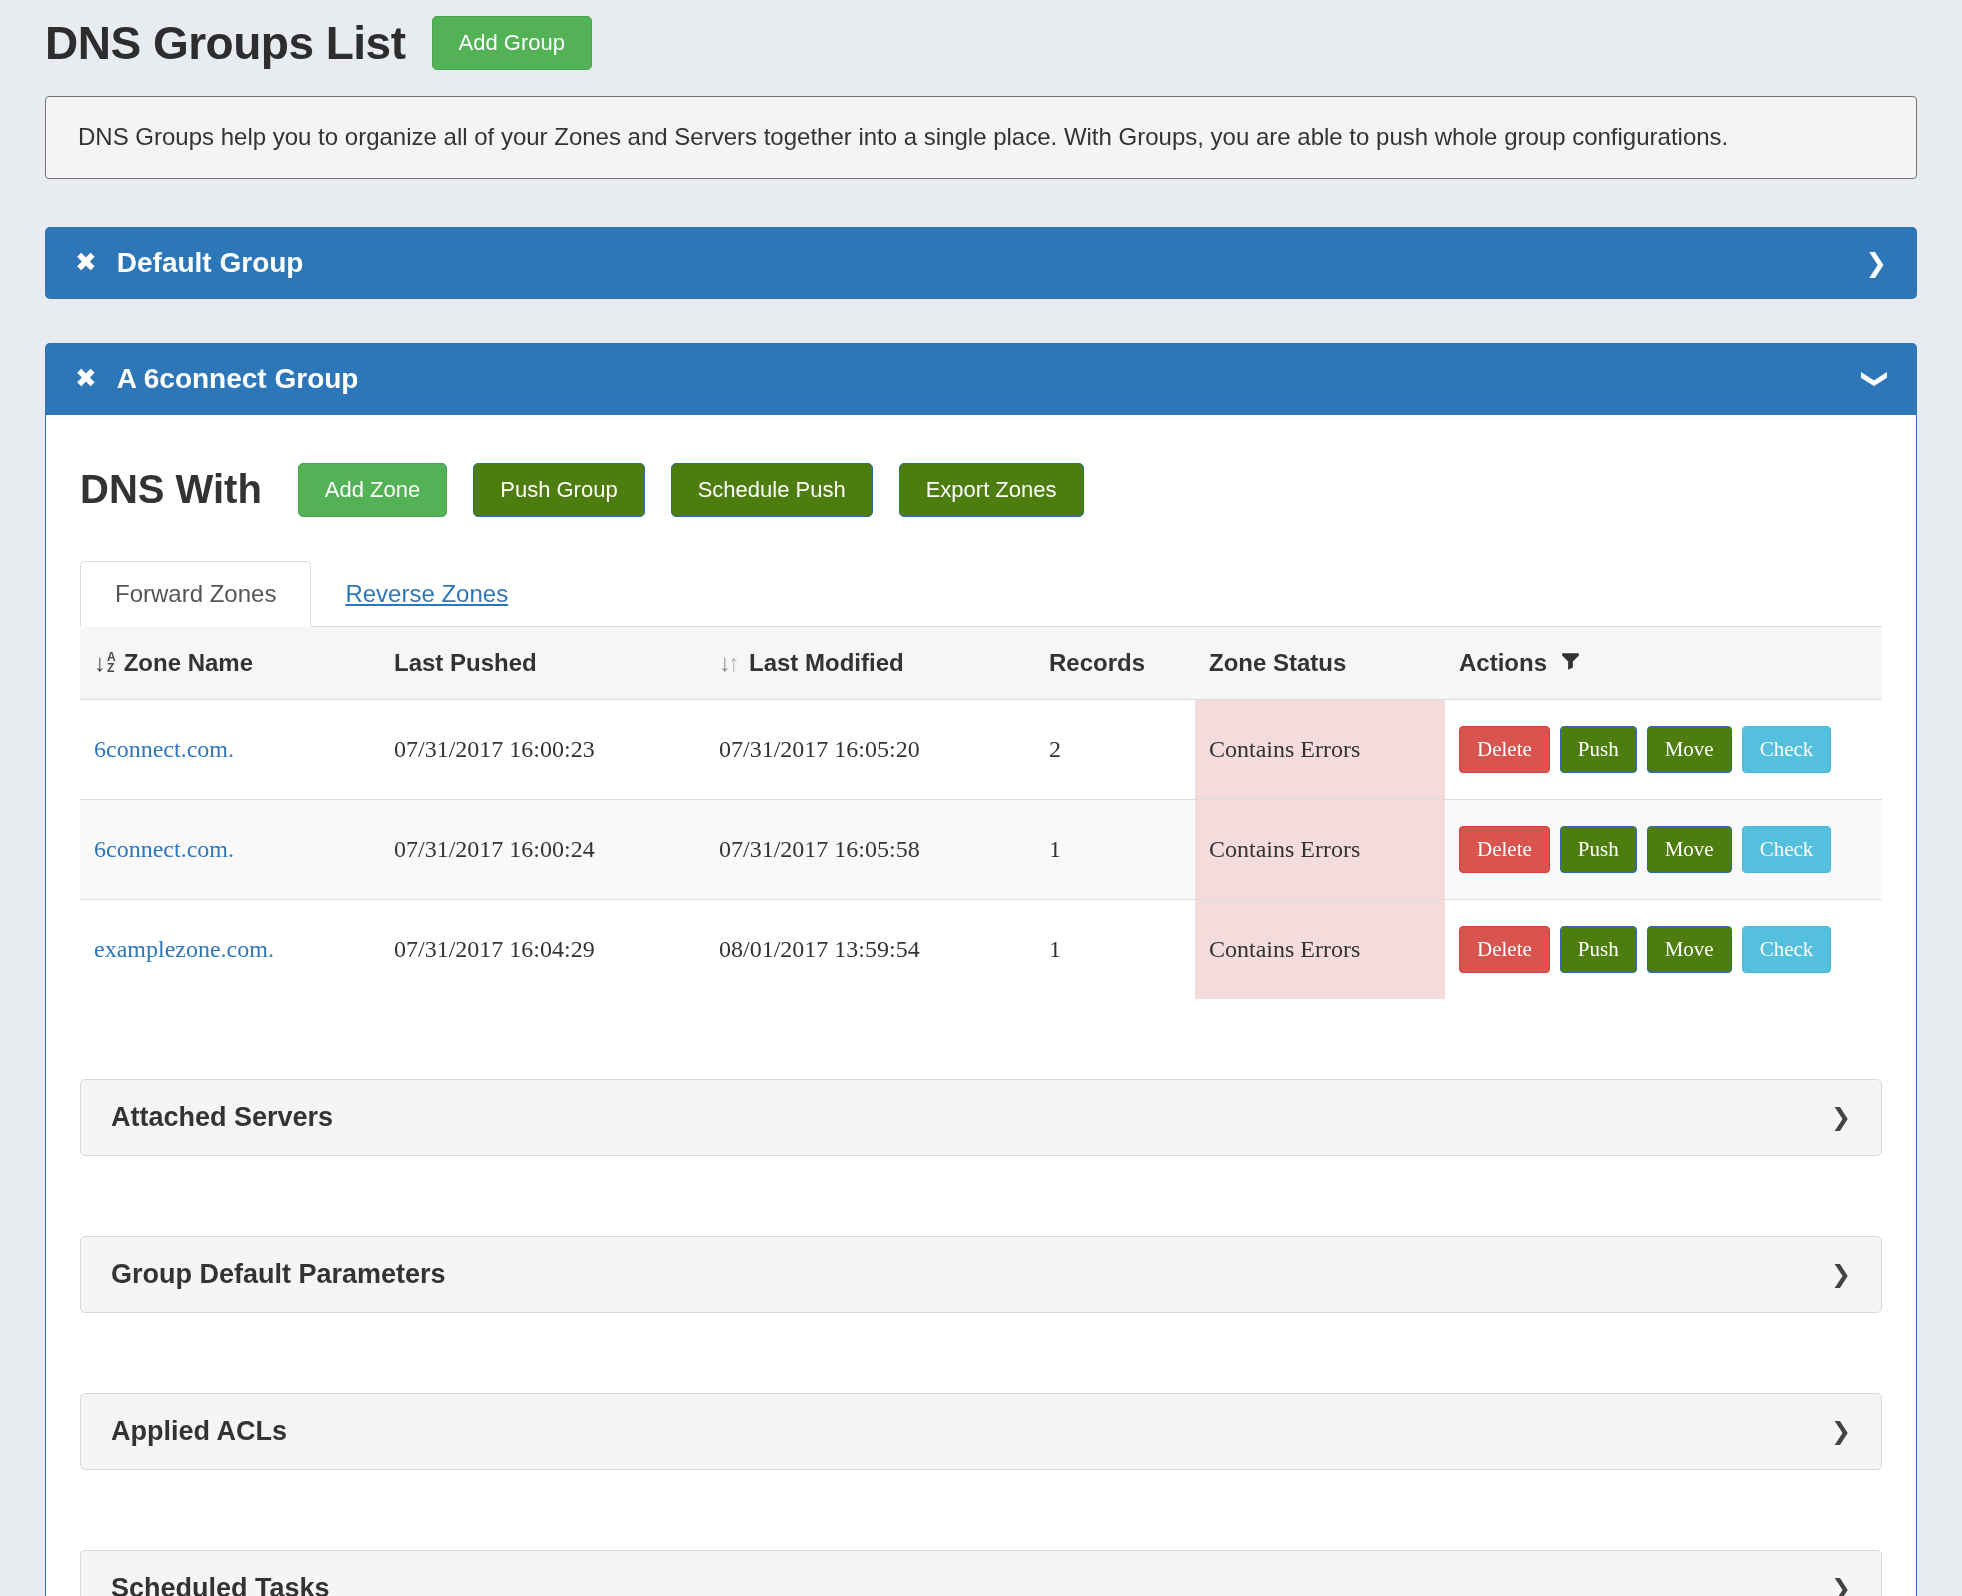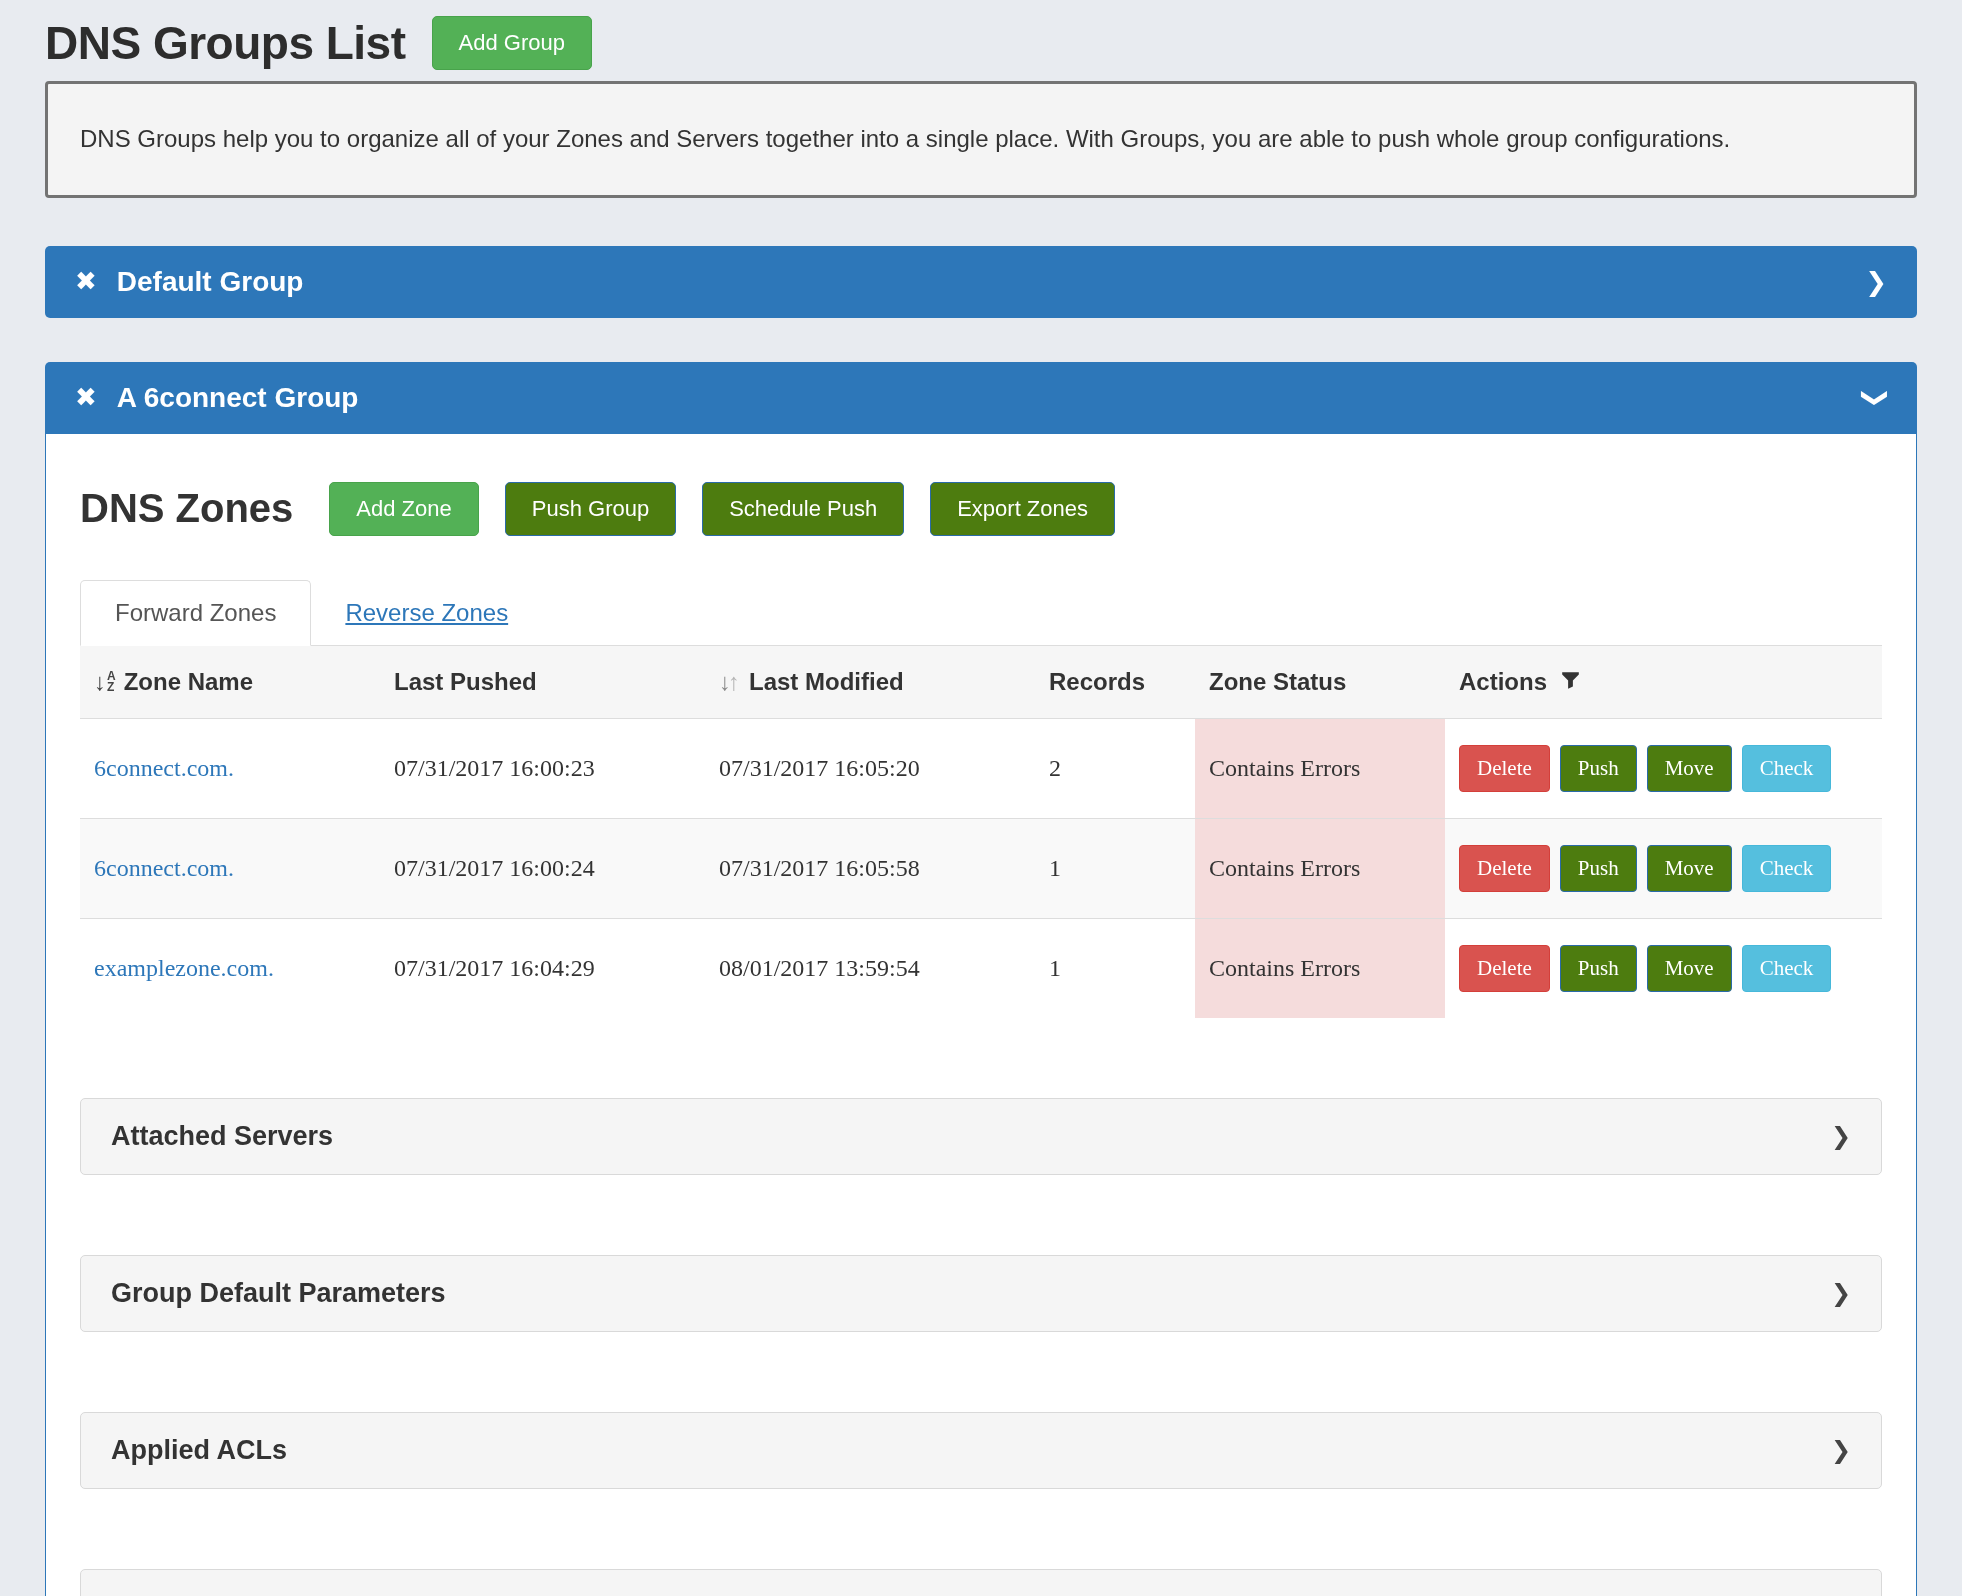--- a/index.html
+++ b/index.html
@@ -23,22 +23,22 @@
     color: #fff; border-radius: 5px; font-family: inherit; white-space: nowrap;
   }
   .btn-green { background: #53b156; border-color: #48a34b; }
   .btn-blue  { background: #4d7c0f; border-color: #2a6ba8; }
   .btn-red   { background: #d9534f; border-color: #d43f3a; }
   .btn-cyan  { background: #55bfde; border-color: #46b8da; }
   .btn-lg { font-size: 22px; padding: 13px 26px; }
 
   
   .info-box {
-    margin-top: 11px; background: #f4f4f4; border: 3px solid #737373;
-    border-radius: 4px; padding: 36px 32px; font-size: 24px; line-height: 1.62; color: #333;
+    margin-top: 26px; background: #f4f4f4; border: 1px solid #737373;
+    border-radius: 4px; padding: 21px 32px; font-size: 24px; line-height: 1.62; color: #333;
   }
 
   
   .group-bar {
     margin-top: 48px; height: 72px; background: #2d77b9; border-radius: 5px;
     display: flex; align-items: center; padding: 0 30px; color: #fff; cursor: pointer;
   }
   .group-bar .x-icon { font-size: 26px; margin-right: 20px; font-weight: 700; }
   .group-bar .group-name { font-size: 28px; font-weight: 700; }
   .group-bar .chev { margin-left: auto; font-size: 26px; line-height: 1; }
@@ -122,21 +122,21 @@
   <div class="group-section">
     <div class="group-bar">
       <span class="x-icon">✖</span>
       <span class="group-name">A 6connect Group</span>
       <span class="chev chev-down">❯</span>
     </div>
 
     <div class="group-body">
 
       <div class="zones-header">
-        <h2 class="zones-title">DNS Zones</h2>
+        <h2 class="zones-title">DNS With</h2>
         <button class="btn btn-green btn-lg">Add Zone</button>
         <button class="btn btn-blue btn-lg">Push Group</button>
         <button class="btn btn-blue btn-lg">Schedule Push</button>
         <button class="btn btn-blue btn-lg">Export Zones</button>
       </div>
 
       <div class="tab-bar">
         <div class="tab active">Forward Zones</div>
         <div class="tab link">Reverse Zones</div>
       </div>

